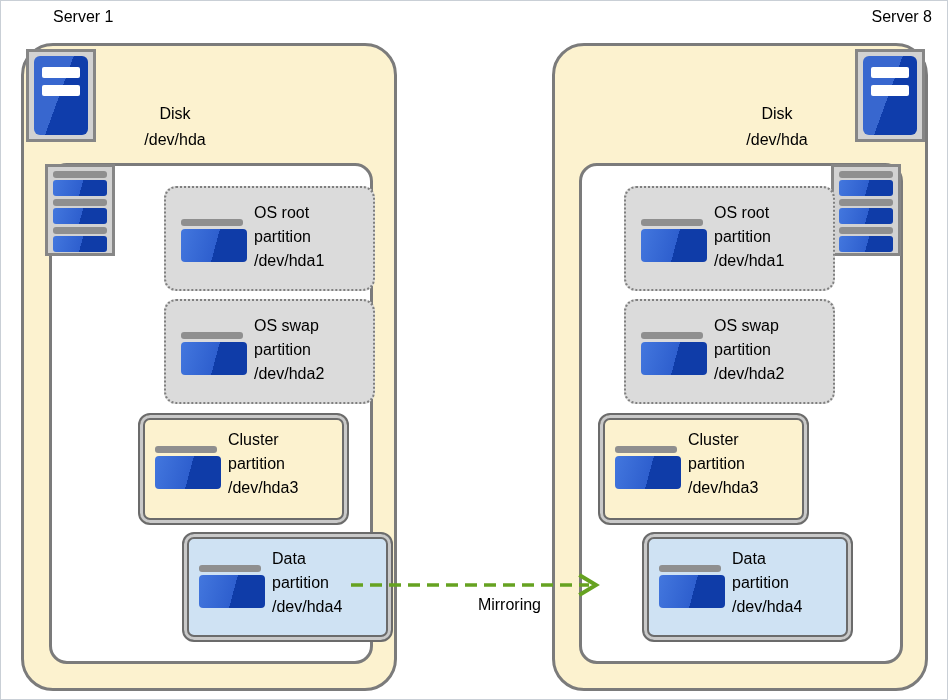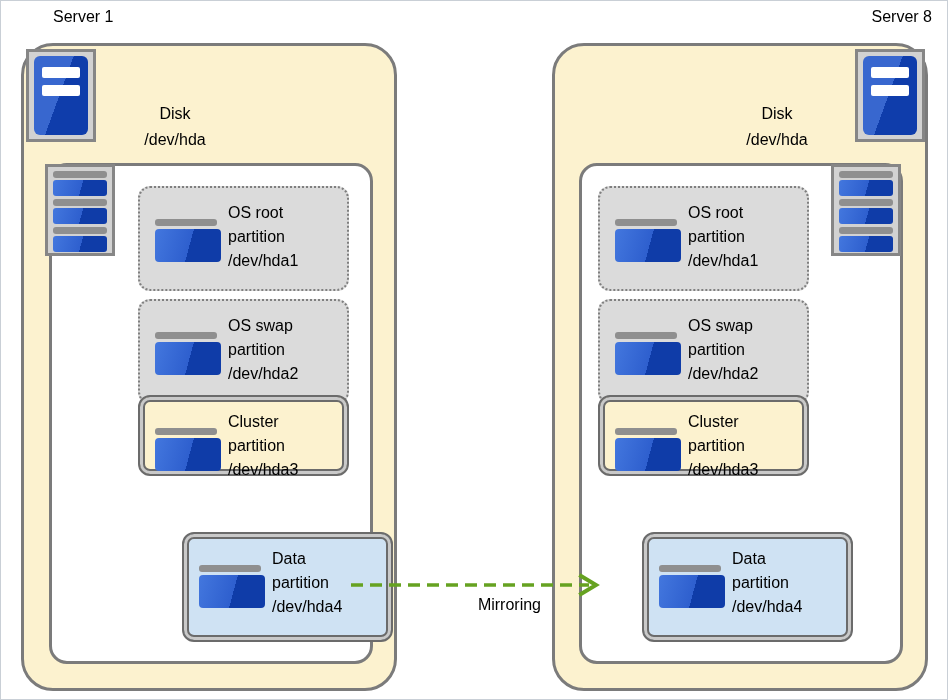--- a/index.html
+++ b/index.html
@@ -33,22 +33,22 @@
   .disk-label{position:absolute;top:55px;left:66px;width:170px;text-align:center;
               font-size:16px;line-height:26px;}
   .srv2 .disk-label{left:auto;right:63px;}
 
   .inner{position:absolute;top:117px;left:25px;width:324px;height:501px;background:#fff;
          border:3px solid #7b7b7b;border-radius:18px;box-sizing:border-box;}
   .srv2 .inner{left:24px;}
 
   .part{position:absolute;left:114px;width:211px;box-sizing:border-box;border-radius:12px;height:105px;}
   .srv2 .part{left:43px;}
-  .p1{top:140px;} .p2{top:253px;} .p3{top:349px;height:81px;padding-left:36px;} .p4{top:486px;height:110px;}
-  .part.os{background:#DBDBDB;border:2px dotted #7f7f7f;}
+  .p1{top:140px;} .p2{top:253px;} .p3{top:367px;height:112px;padding-left:36px;} .p4{top:486px;height:110px;}
+  .part.os{background:#DBDBDB;border:2px dotted #7f7f7f;margin-left:26px;}
   .part.cluster{background:#FCF2CF;border:2px solid #6b6b6b;
      box-shadow:inset 0 0 0 3px #c9c9c9, inset 0 0 0 5px #6b6b6b;}
   .part.data{background:#CFE2F3;border:2px solid #6b6b6b;
      box-shadow:inset 0 0 0 3px #c9c9c9, inset 0 0 0 5px #6b6b6b;margin-left:44px;}
 
   .pbar{position:absolute;left:15px;top:31px;width:62px;height:7px;background:#8f8f8f;border-radius:3px;}
   .pblue{position:absolute;left:15px;top:41px;width:66px;height:33px;border-radius:4px;
          background:linear-gradient(105deg,#4377DE 0%,#2E5FCE 52%,#0F3CA8 52%);}
   .ptext{position:absolute;left:88px;top:13px;font-size:16px;line-height:24px;}
 

